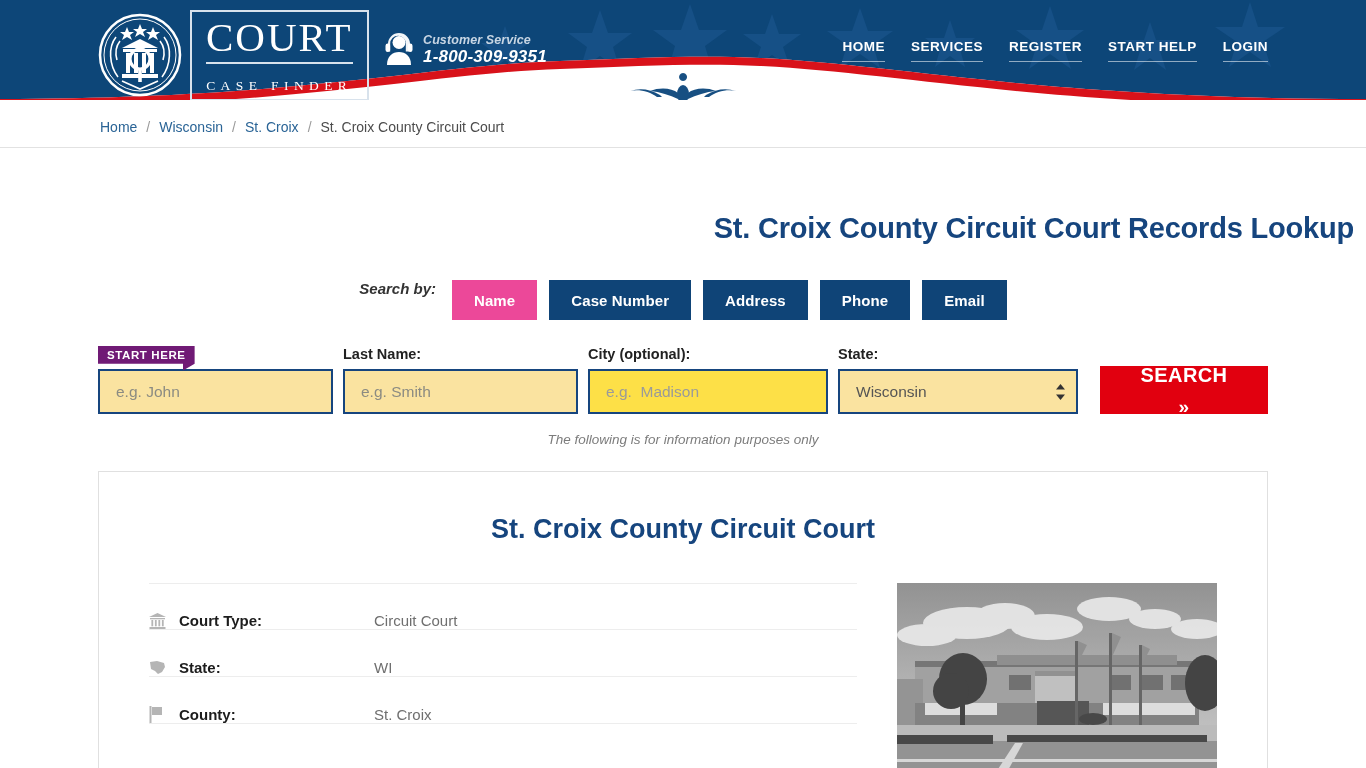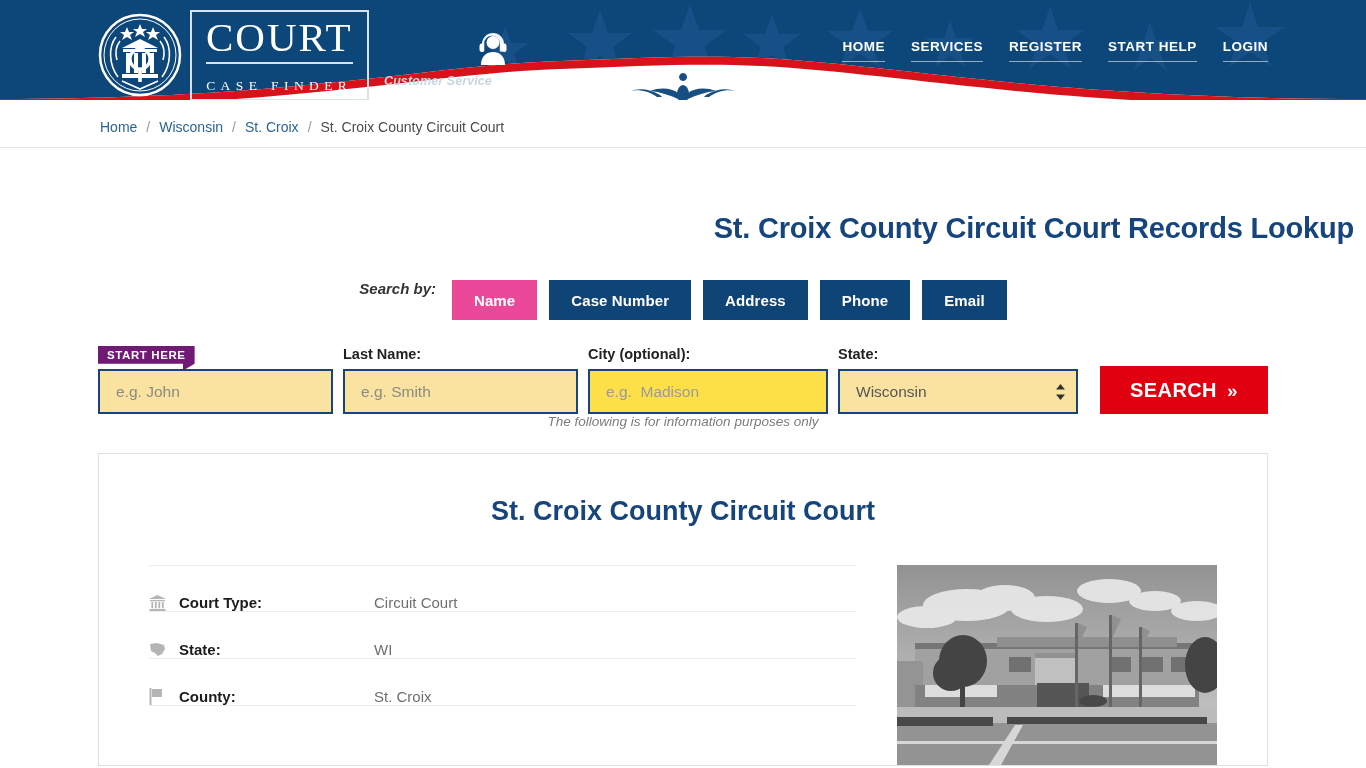--- a/index.html
+++ b/index.html
@@ -55,21 +55,21 @@
     font-family: "Liberation Serif", serif;
     color: #ffffff;
     font-size: 13.5px;
     letter-spacing: 5.4px;
     padding-top: 15px;
   }
 
   
   .cs-wrap {
     position: absolute; left: 384px; top: 33px;
-    display: flex; align-items: flex-end; gap: 9px; flex-direction: column;
+    display: flex; align-items: flex-start; gap: 9px;
   }
   .cs-icon { width: 30px; height: 32px; display: block; }
   .cs-label {
     display: block;
     color: #c8d6e4;
     font-size: 12.5px;
     font-style: italic;
     font-weight: bold;
     line-height: 1.15;
     letter-spacing: .1px;
@@ -234,24 +234,26 @@
     border: none;
     color: #ffffff;
     font-family: "Liberation Sans", sans-serif;
     font-size: 20px;
     font-weight: bold;
     letter-spacing: .4px;
     cursor: pointer;
     display: flex; align-items: center; justify-content: center;
     gap: 10px;
     margin-left: 12px;
+    flex-direction: column;
   }
   .chev { font-size: 19px; line-height: 1; }
 
   .info-note {
+    margin-top: 18px;
     text-align: center;
     font-size: 13.5px;
     font-style: italic;
     color: #7c7c7c;
   }
 
   
   .court-card {
     margin: 24px auto 0 auto;
     width: 1170px;

